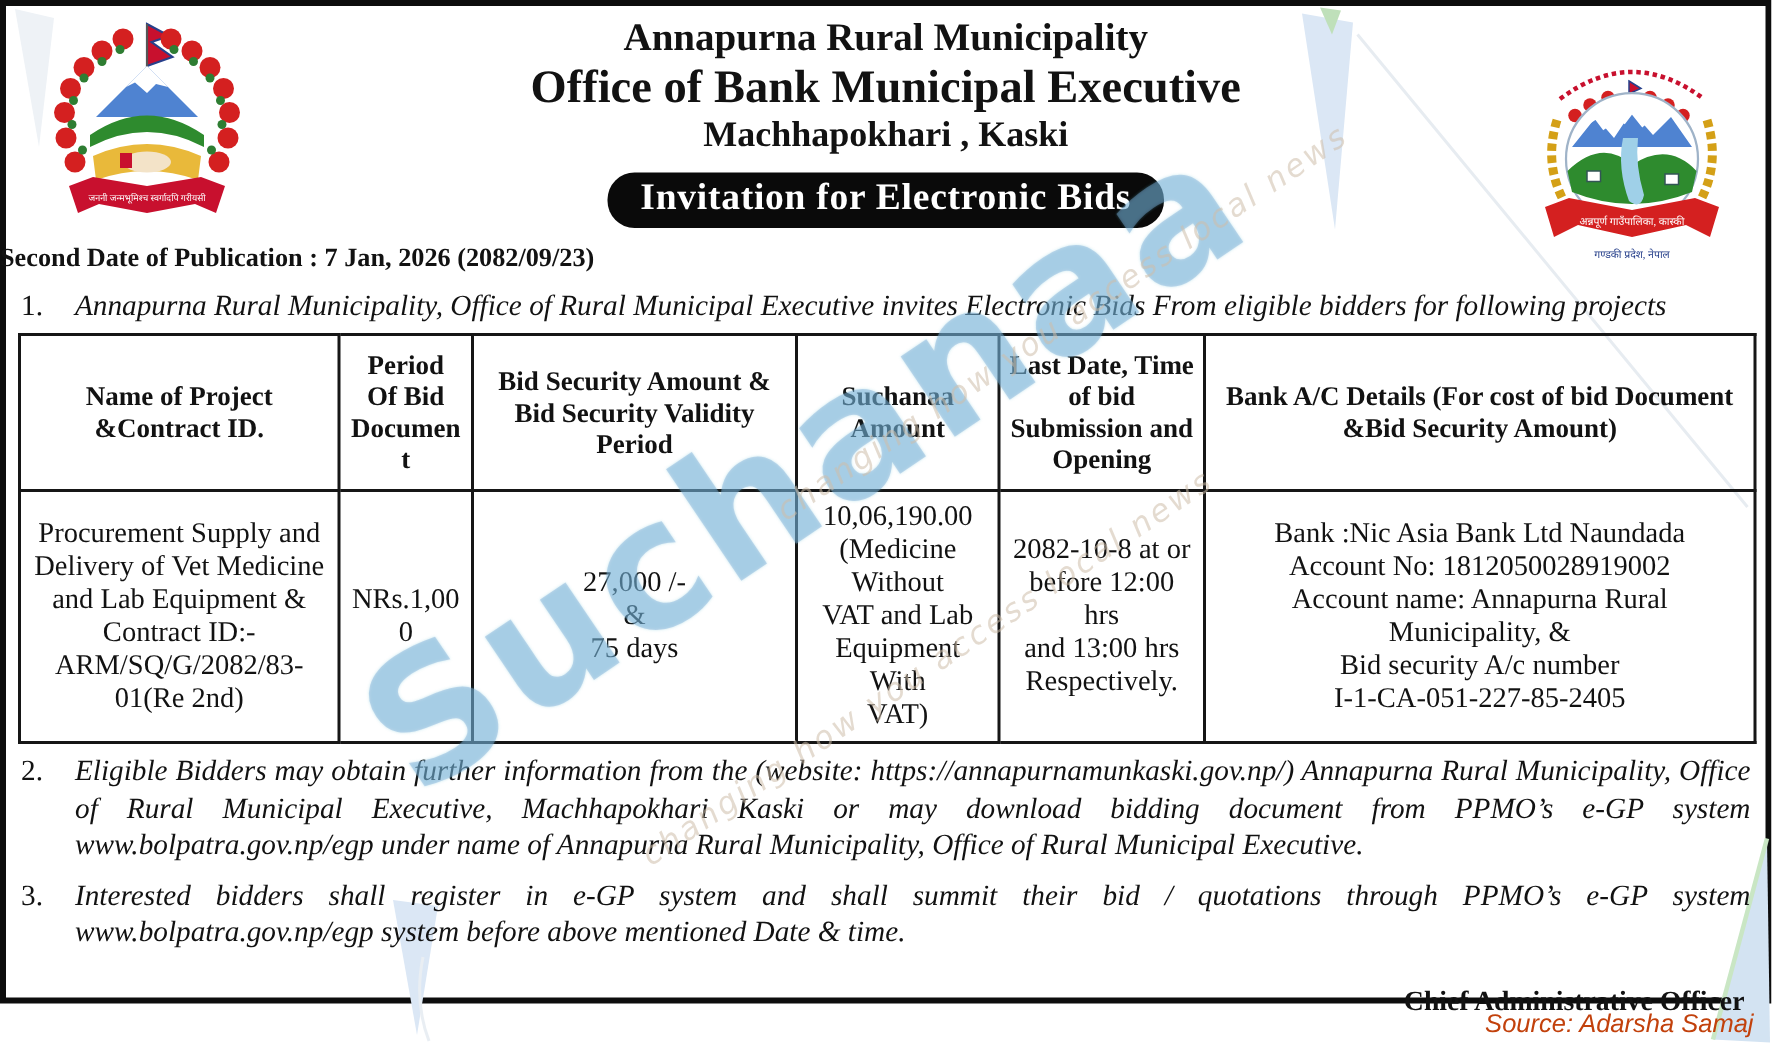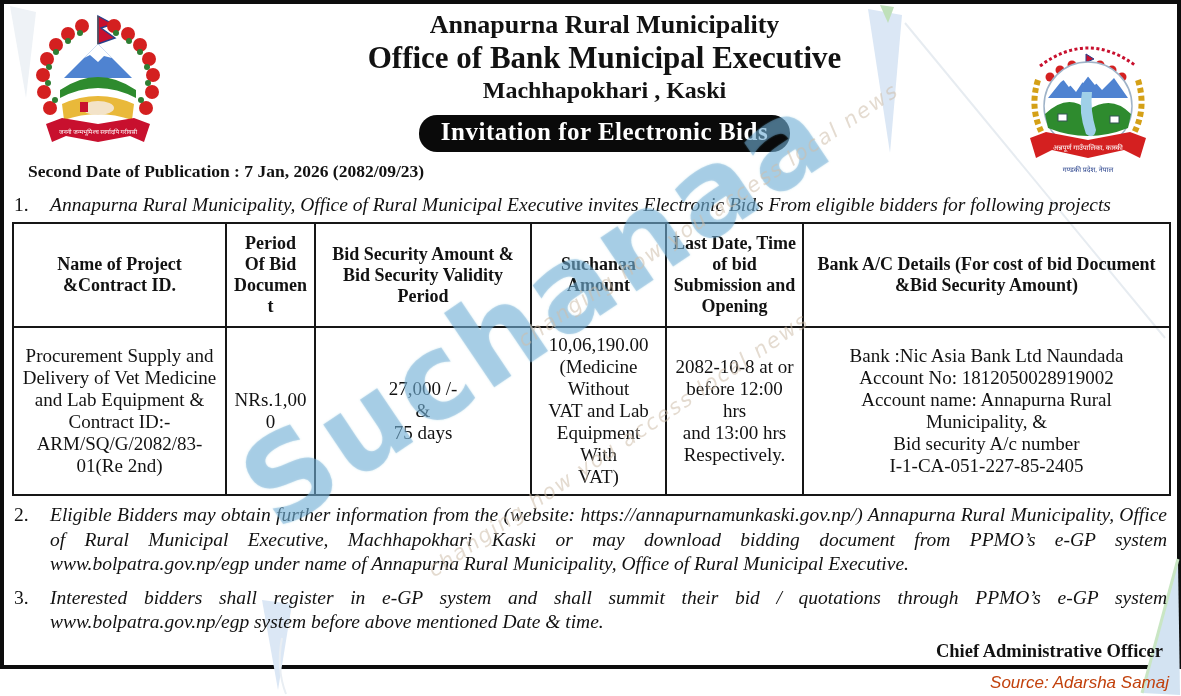--- a/index.html
+++ b/index.html
@@ -8,21 +8,21 @@
     font-family:"Liberation Serif","DejaVu Serif",serif; color:#121212;
     overflow:hidden;
   }
   .doc-frame{
     position:absolute; left:0; top:0; width:1181px; height:669px;
     border:4px solid #0d0d0d; box-sizing:border-box; z-index:0;
   }
   .content{ position:absolute; left:0; top:0; width:1181px; z-index:2; }
 
   
-  .header{ text-align:center; padding-top:9px;margin-left:28px; }
+  .header{ text-align:center; padding-top:9px; }
   .title-muni{ font-size:26px; font-weight:bold; line-height:1.2; }
   .title-office{ font-size:31px; font-weight:bold; line-height:1.15; }
   .title-loc{ font-size:24px; font-weight:bold; line-height:1.2; }
   .banner-wrap{ text-align:center; margin-top:10px; }
   .banner{
     display:inline-block; background:#0a0a0a; color:#ffffff;
     font-size:25px; font-weight:bold; padding:3px 22px 6px 22px;
     border-radius:18px; letter-spacing:.5px;
   }
   .publine{ text-align:left; font-size:17.5px; font-weight:bold; margin-top:9px; }
@@ -43,21 +43,21 @@
   table.tender th, table.tender td{
     border:2px solid #161616; vertical-align:middle; padding:3px 6px;
     font-size:19px; text-align:center; word-wrap:break-word;
   }
   table.tender th{ font-size:18px; font-weight:bold; height:96px; }
   td.cell-project{ text-align:left; padding-left:9px; font-size:19px; }
   .prewrap{ white-space:pre-line; }
   tr.body-row td{ height:160px; }
 
   .signoff{ text-align:right; font-size:18.5px; font-weight:bold;
-            margin:6px 18px 0 0; }
+            margin:23px 18px 0 0; }
 
   
   .source-strip{
     position:absolute; left:0; top:669px; width:1181px; height:27px;
     z-index:2; text-align:right;
   }
   .source-text{
     display:inline-block; margin:4px 12px 0 0;
     font-family:"Liberation Sans","DejaVu Sans",sans-serif;
     font-style:italic; font-size:17px; color:#c2410c;

